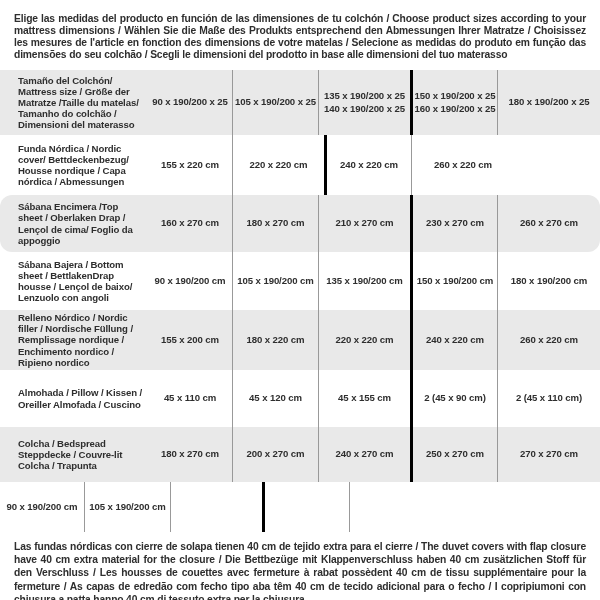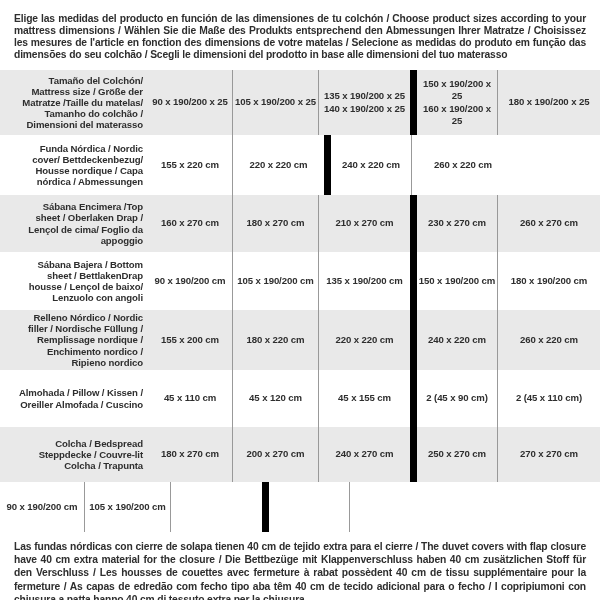--- a/index.html
+++ b/index.html
@@ -8,33 +8,33 @@
 
   .intro  { margin:13px 14px 0 14px; font-size:10.3px; line-height:12px;
             text-align:justify; letter-spacing:-0.15px; }
   .footer { margin:8px 14px 0 14px;  font-size:10.3px; line-height:13.2px;
             text-align:justify; letter-spacing:-0.15px; }
 
   .size-table { margin-top:9px; width:600px; }
   .trow { display:flex; width:600px; }
   .trow:nth-child(odd) { background:#e9e9e9; }
 
-  .cell { display:flex; align-items:center;text-align:right; }
+  .cell { display:flex; align-items:center; }
   .cell.label { width:148px; padding:5px 5px 5px 18px; font-size:9.6px;
                 line-height:11.2px; letter-spacing:-0.1px; }
   .cell.val   { font-size:9.6px; letter-spacing:-0.1px; line-height:12.5px;
                 flex-direction:column; justify-content:center; text-align:center; }
 
   .c1 { width:84px; }
   .c2 { width:86px;  border-left:1px solid #999; }
   .c3 { width:92px;  border-left:1px solid #999; }
-  .c4 { width:87px;  border-left:7px solid #000000; }
+  .c4 { width:87px;  border-left:3px solid #000000; }
   .c5 { width:103px; border-left:1px solid #999; }
 
-  .r0 { height:65px; } .r1 { height:60px; } .r2 { height:57px; }
+  .r0 { height:65px; } .r1 { height:60px; } .r2 { height:57px;border-radius:12px; }
   .r3 { height:58px; } .r4 { height:60px; } .r5 { height:57px; }
   .r6 { height:55px; } .r7 { height:50px; }
 </style>
 </head>
 <body>
 
 <div class="page">
 
   <p class="intro">Elige las medidas del producto en función de las dimensiones de tu colchón / Choose product sizes according to your mattress dimensions / Wählen Sie die Maße des Produkts entsprechend den Abmessungen Ihrer Matratze / Choisissez les mesures de l'article en fonction des dimensions de votre matelas / Selecione as medidas do produto em função das dimensões do seu colchão / Scegli le dimensioni del prodotto in base alle dimensioni del tuo materasso</p>
 

